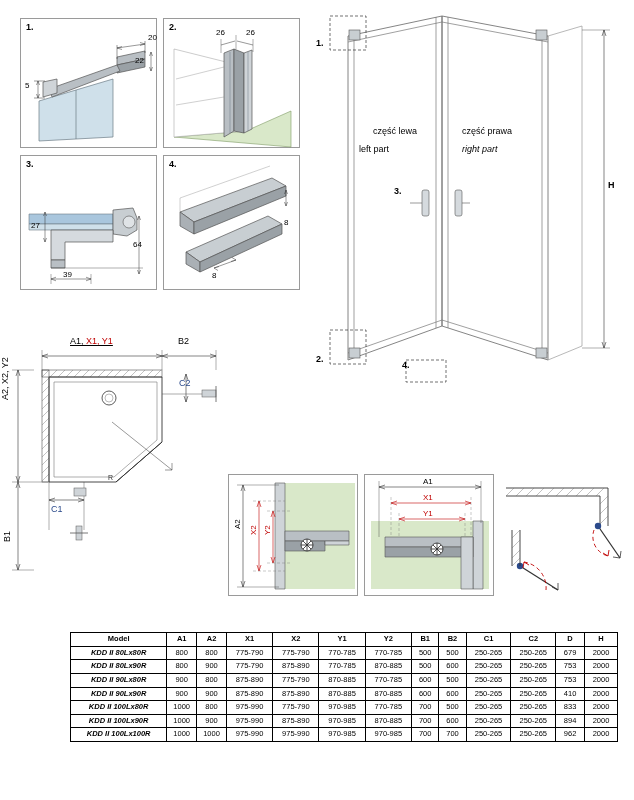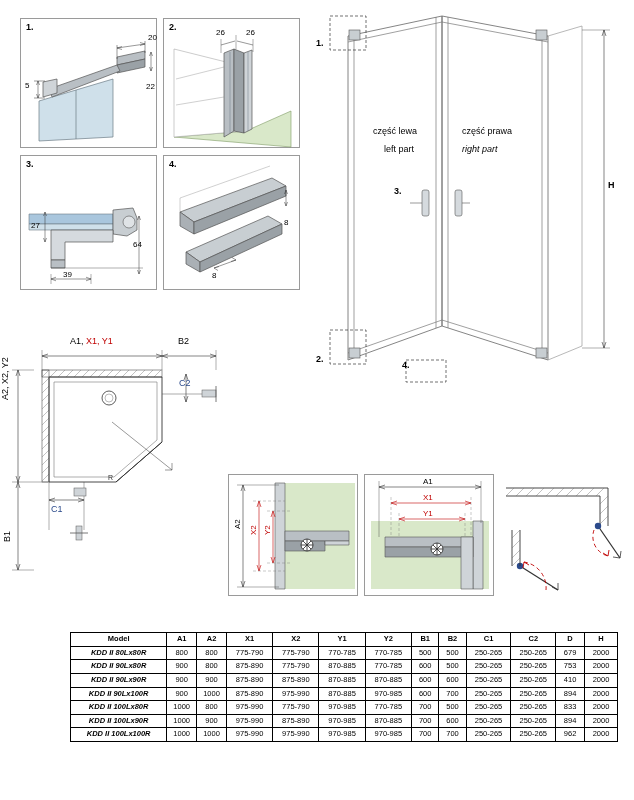--- a/index.html
+++ b/index.html
@@ -59,21 +59,21 @@
       <line x1="130" y1="33" x2="130" y2="52" stroke="#333" stroke-width="0.5"></line>
       <path d="M130 33 l-1.5 4 M130 33 l1.5 4 M130 52 l-1.5 -4 M130 52 l1.5 -4" stroke="#333" stroke-width="0.5" fill="none"></path>
 
       <line x1="17" y1="62" x2="17" y2="79" stroke="#333" stroke-width="0.5"></line>
       <path d="M17 62 l-1.5 4 M17 62 l1.5 4 M17 79 l-1.5 -4 M17 79 l1.5 -4" stroke="#333" stroke-width="0.5" fill="none"></path>
       <line x1="13" y1="62" x2="24" y2="62" stroke="#333" stroke-width="0.5"></line>
       <line x1="13" y1="79" x2="24" y2="79" stroke="#333" stroke-width="0.5"></line>
     </svg>
     <span class="lblb" style="left:5px;top:3px;">1.</span>
     <span class="dim" style="left:85px;top:14px;margin-left:42px;">20</span>
-    <span class="dim" style="left:125px;top:37px;margin-top:26px;">22</span>
+    <span class="dim" style="left:114px;top:37px;">22</span>
     <span class="dim" style="left:4px;top:62px;">5</span>
   </div>
 
   <div class="box" id="panel2">
     <svg width="137" height="130" viewBox="0 0 137 130">
 
       <polygon points="10,118 127,128 127,92 82,112" fill="#d9e8c9" stroke="#7d9a63" stroke-width="0.6"></polygon>
 
       <polygon points="10,30 82,48 82,112 10,118" fill="#ffffff" stroke="#aaa" stroke-width="0.6"></polygon>
 
@@ -191,21 +191,21 @@
       <line x1="272" y1="22" x2="300" y2="22" stroke="#333" stroke-width="0.4"></line>
       <line x1="272" y1="340" x2="300" y2="340" stroke="#333" stroke-width="0.4"></line>
     </svg>
 
     <span class="lblb" style="left:6px;top:30px;">1.</span>
     <span class="lblb" style="left:6px;top:346px;">2.</span>
     <span class="lblb" style="left:84px;top:178px;">3.</span>
     <span class="lblb" style="left:92px;top:352px;">4.</span>
 
     <span class="lbl" style="left:63px;top:118px;">część lewa</span>
-    <span class="lbl" style="left:74px;top:136px;">left part</span>
+    <span class="lbl" style="left:49px;top:136px;">left part</span>
     <span class="lbl" style="left:152px;top:118px;">część prawa</span>
     <span class="lbl" style="left:152px;top:136px;font-style:italic;">right part</span>
 
     <span class="lblb" style="left:298px;top:172px;">H</span>
   </div>
 
   <div style="position:absolute;left:4px;top:330px;width:236px;height:280px;">
     <svg width="236" height="280" viewBox="0 0 236 280">
 
       <line x1="38" y1="26" x2="158" y2="26" stroke="#333" stroke-width="0.6"></line>
@@ -281,21 +281,21 @@
       <rect x="72" y="196" width="6" height="14" fill="#cfd4d8" stroke="#555" stroke-width="0.5"></rect>
       <line x1="66" y1="203" x2="84" y2="203" stroke="#555" stroke-width="0.8"></line>
 
       <line x1="182" y1="44" x2="182" y2="72" stroke="#333" stroke-width="0.6"></line>
       <path d="M182 44 l-2 6 M182 44 l2 6 M182 72 l-2 -6 M182 72 l2 -6" stroke="#333" stroke-width="0.6" fill="none"></path>
       <rect x="198" y="60" width="14" height="7" fill="#cfd4d8" stroke="#555" stroke-width="0.5"></rect>
       <line x1="212" y1="56" x2="212" y2="72" stroke="#555" stroke-width="0.8"></line>
       <line x1="158" y1="64" x2="198" y2="64" stroke="#555" stroke-width="0.5"></line>
     </svg>
 
-    <span class="lbl" style="left:66px;top:6px;">
+    <span class="lbl" style="left:66px;top:6px;text-decoration:underline;">
       <span>A1, </span><span class="red">X1, Y1</span>
     </span>
     <span class="lbl" style="left:174px;top:6px;">B2</span>
     <span class="lbl" style="left:-4px;top:70px;transform:rotate(-90deg);transform-origin:left top;">A2, X2, Y2</span>
     <span class="lbl" style="left:-2px;top:212px;transform:rotate(-90deg);transform-origin:left top;">B1</span>
     <span class="lbl blue" style="left:47px;top:174px;">C1</span>
     <span class="lbl blue" style="left:175px;top:48px;">C2</span>
   </div>
 
   <div class="box" style="left:228px;top:474px;width:130px;height:122px;">
@@ -443,20 +443,35 @@
             <td>770-785</td>
             <td>770-785</td>
             <td>500</td>
             <td>500</td>
             <td>250-265</td>
             <td>250-265</td>
             <td>679</td>
             <td>2000</td>
           </tr>
           <tr>
+            <td class="model">KDD II 80Lx90R</td>
+            <td>800</td>
+            <td>900</td>
+            <td>775-790</td>
+            <td>875-890</td>
+            <td>770-785</td>
+            <td>870-885</td>
+            <td>500</td>
+            <td>600</td>
+            <td>250-265</td>
+            <td>250-265</td>
+            <td>753</td>
+            <td>2000</td>
+          </tr>
+          <tr>
             <td class="model">KDD II 90Lx80R</td>
             <td>900</td>
             <td>800</td>
             <td>875-890</td>
             <td>775-790</td>
             <td>870-885</td>
             <td>770-785</td>
             <td>600</td>
             <td>500</td>
             <td>250-265</td>
@@ -473,35 +488,20 @@
             <td>870-885</td>
             <td>870-885</td>
             <td>600</td>
             <td>600</td>
             <td>250-265</td>
             <td>250-265</td>
             <td>410</td>
             <td>2000</td>
           </tr>
           <tr>
-            <td class="model">KDD II 90Lx100R</td>
-            <td>900</td>
-            <td>1000</td>
-            <td>875-890</td>
-            <td>975-990</td>
-            <td>870-885</td>
-            <td>970-985</td>
-            <td>600</td>
-            <td>700</td>
-            <td>250-265</td>
-            <td>250-265</td>
-            <td>894</td>
-            <td>2000</td>
-          </tr>
-          <tr>
             <td class="model">KDD II 100Lx80R</td>
             <td>1000</td>
             <td>800</td>
             <td>975-990</td>
             <td>775-790</td>
             <td>970-985</td>
             <td>770-785</td>
             <td>700</td>
             <td>500</td>
             <td>250-265</td>

